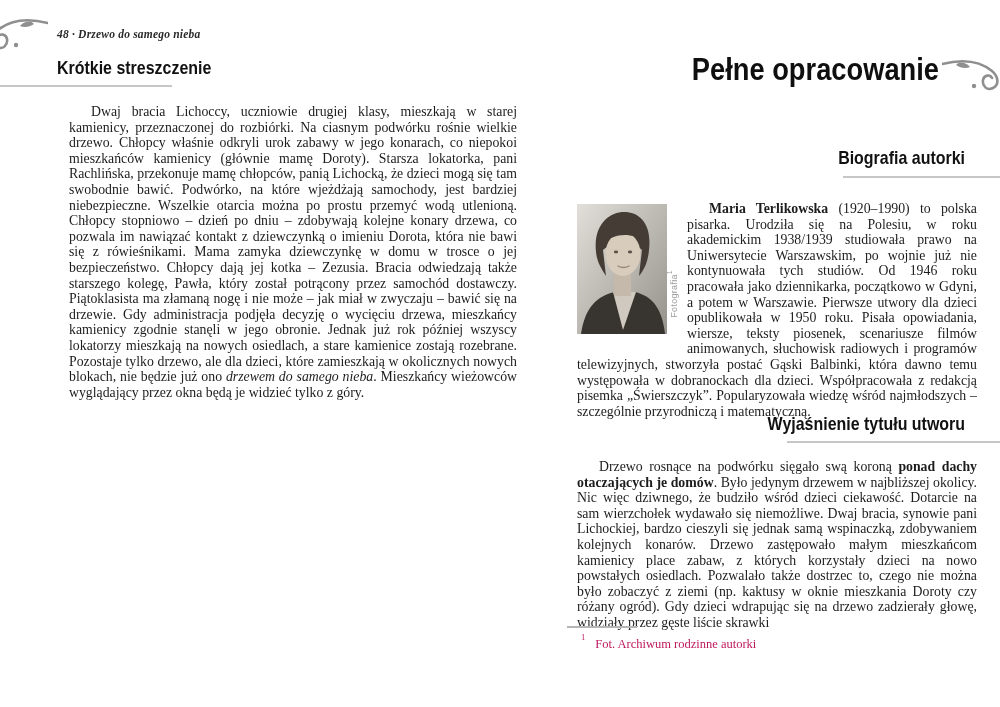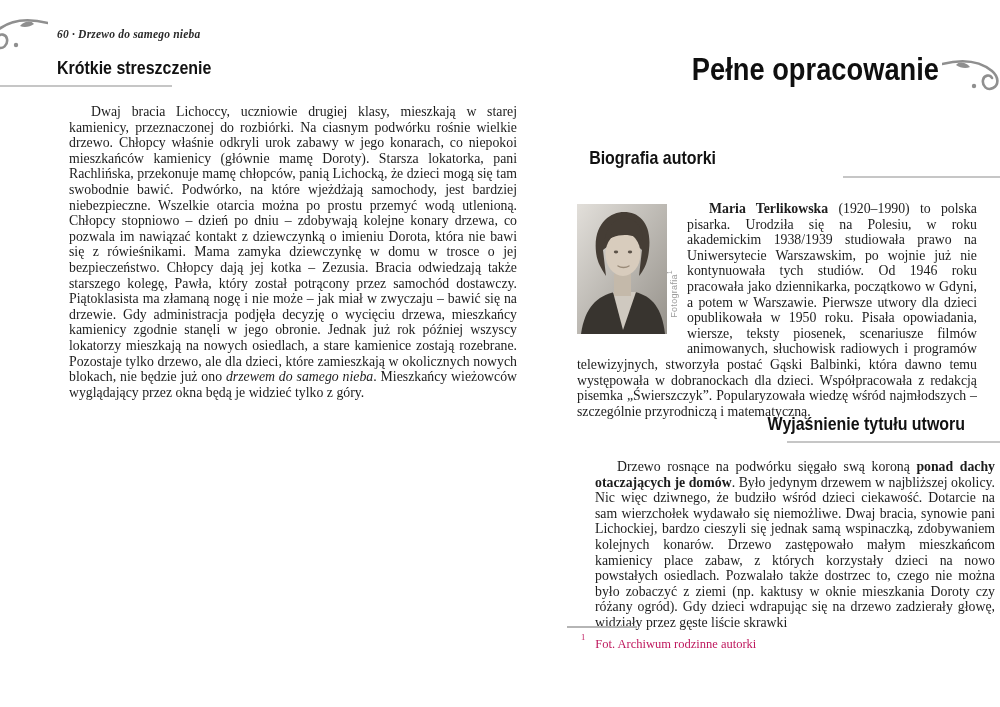--- a/index.html
+++ b/index.html
@@ -31,21 +31,21 @@
     font-size: 19px;
     color: #111;
     white-space: nowrap;
     text-decoration: underline;
   }
   .cond-l { display: inline-block; transform: scaleX(0.84); transform-origin: left center; }
   .cond-r { display: inline-block; transform: scaleX(0.84); transform-origin: right center; }
   .cond-c { display: inline-block; transform: scaleX(0.88); transform-origin: center center; }
 
   .h-left  { left: 57px;  top: 57px; }
-  .h-bio   { left: 565px; top: 147px; width: 400px; }
+  .h-bio   { left: 565px; top: 147px; width: 400px; text-align: right; }
   .h-expl  { left: 565px; top: 413px; width: 400px; text-align: right; }
 
   .rule { background: #c6c6c6; height: 2px; }
   .rule-left  { left: 0;     top: 85px;  width: 172px; }
   .rule-bio   { left: 843px; top: 176px; width: 157px; }
   .rule-expl  { left: 787px; top: 441px; width: 213px; }
 
   
   .page-title {
     left: 665px; top: 52px; width: 300px;
@@ -60,21 +60,21 @@
   
   .para {
     font-size: 13.8px;
     line-height: 15.6px;
     text-align: justify;
     text-indent: 22px;
     margin: 12px;
   }
   .p-summary { left: 57px;  top: 92px;  width: 448px; }
   .p-bio     { left: 565px; top: 189px; width: 400px; }
-  .p-expl    { left: 583px; top: 447px; width: 400px; }
+  .p-expl    { left: 565px; top: 447px; width: 400px; }
 
   .para b { font-weight: 700; }
   .para em { font-style: italic; }
 
   
   .photo-box {
     float: left;
     width: 110px;
     height: 142px;
     position: relative;
@@ -115,21 +115,21 @@
 </style>
 </head>
 <body>
 
 <svg class="abs flourish-left" width="62" height="42" viewBox="0 0 62 42">
   <path d="M62 7 C42 2 24 4 12 14 C5 20 5 28 11 31 C17 34 22 29 21 23 C20 18 14 17 12 21" fill="none" stroke="#8f8f8f" stroke-width="2.6" stroke-linecap="round"></path>
   <path d="M34 10 C38 5 45 4 48 8 C44 11 38 12 34 10 Z" fill="#8f8f8f"></path>
   <circle cx="30" cy="29" r="2.2" fill="#8f8f8f"></circle>
 </svg>
 
-<div class="abs running-header">60 · Drzewo do samego nieba</div>
+<div class="abs running-header">48 · Drzewo do samego nieba</div>
 
 <div class="abs heading-sans h-left">
   <span class="cond-l">Krótkie streszczenie</span>
 </div>
 <div class="abs rule rule-left"></div>
 
 <p class="abs para p-summary"><span>Dwaj bracia Lichoccy, uczniowie drugiej klasy, mieszkają w starej kamienicy, przeznaczonej do rozbiórki. Na ciasnym podwórku rośnie wielkie drzewo. Chłopcy właśnie odkryli urok zabawy w jego konarach, co niepokoi mieszkańców kamienicy (głównie mamę Doroty). Starsza lokatorka, pani Rachlińska, przekonuje mamę chłopców, panią Lichocką, że dzieci mogą się tam swobodnie bawić. Podwórko, na które wjeżdżają samochody, jest bardziej niebezpieczne. Wszelkie otarcia można po prostu przemyć wodą utlenioną. Chłopcy stopniowo – dzień po dniu – zdobywają kolejne konary drzewa, co pozwala im nawiązać kontakt z dziewczynką o imieniu Dorota, która nie bawi się z rówieśnikami. Mama zamyka dziewczynkę w domu w trosce o jej bezpieczeństwo. Chłopcy dają jej kotka – Zezusia. Bracia odwiedzają także starszego kolegę, Pawła, który został potrącony przez samochód dostawczy. Piątoklasista ma złamaną nogę i nie może – jak miał w zwyczaju – bawić się na drzewie. Gdy administracja podjęła decyzję o wycięciu drzewa, mieszkańcy kamienicy zgodnie stanęli w jego obronie. Jednak już rok później wszyscy lokatorzy mieszkają na nowych osiedlach, a stare kamienice zostają rozebrane. Pozostaje tylko drzewo, ale dla dzieci, które zamieszkają w okolicznych nowych blokach, nie będzie już ono </span><em>drzewem do samego nieba</em><span>. Mieszkańcy wieżowców wyglądający przez okna będą je widzieć tylko z góry.</span></p>
 
 <div class="abs page-title">
   <span class="cond-c">Pełne opracowanie</span>

